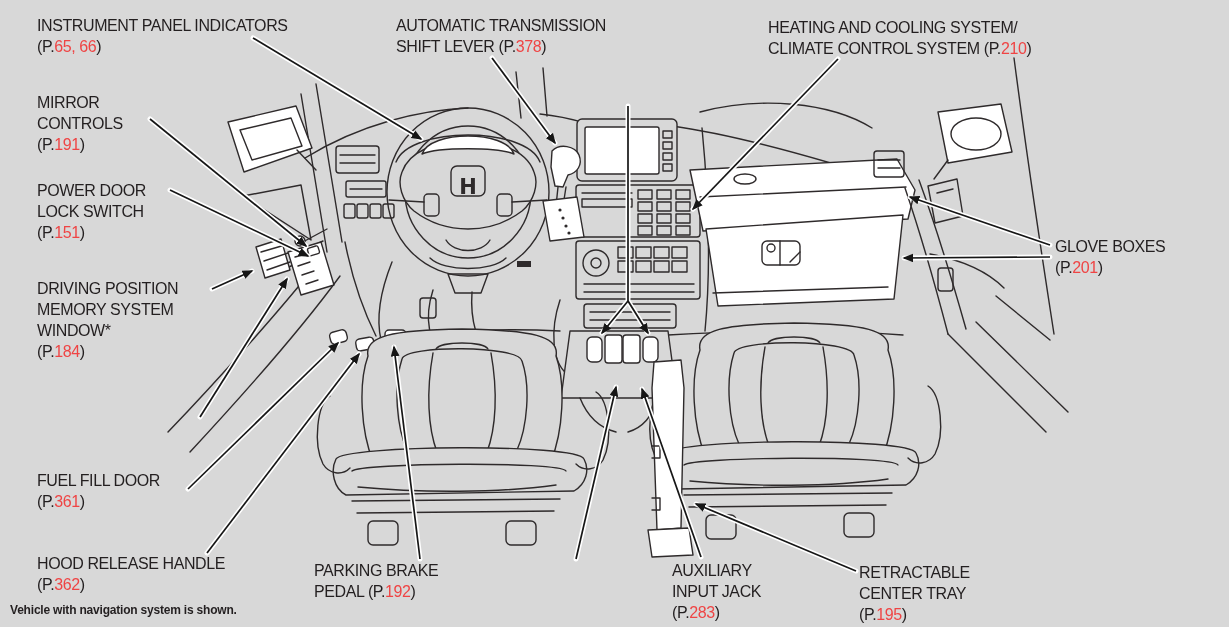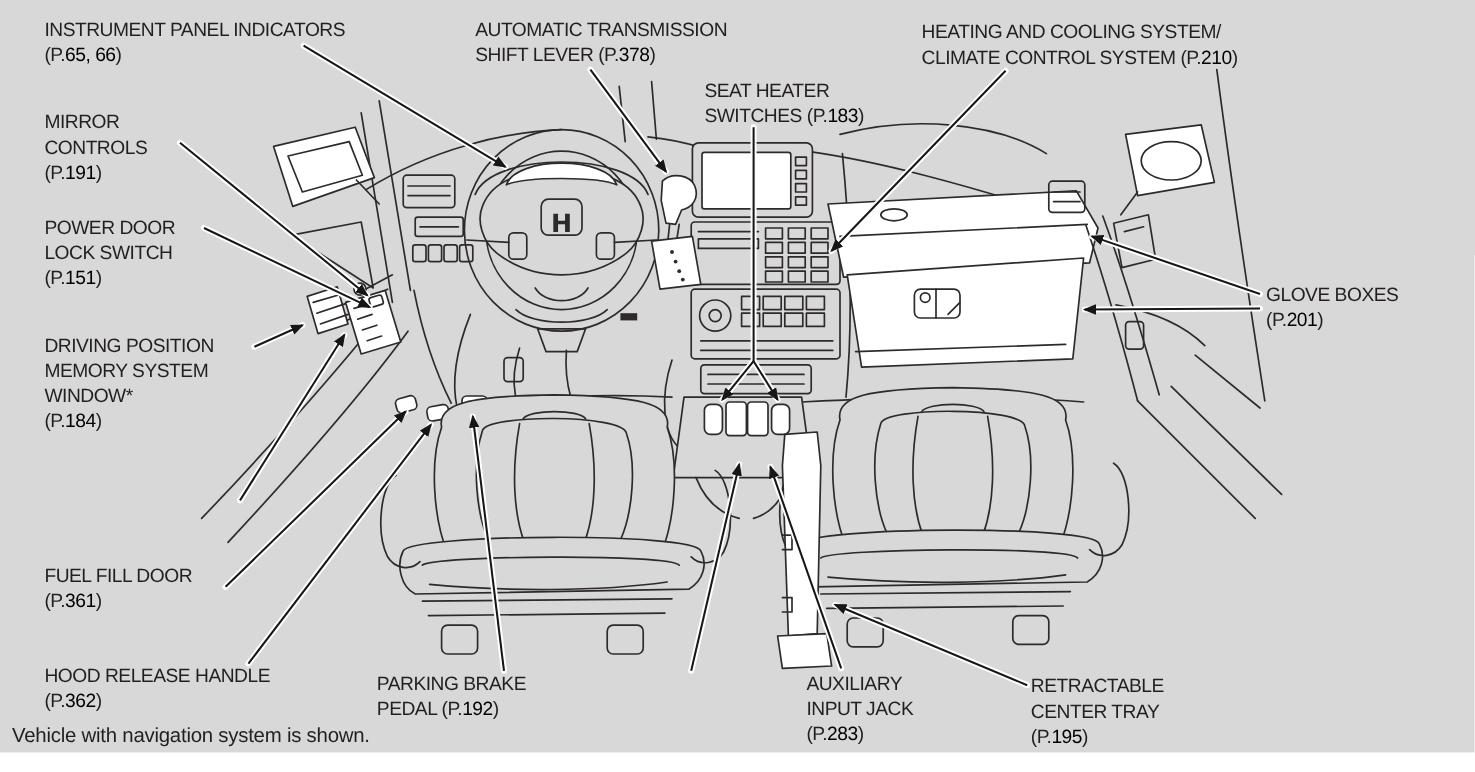--- a/index.html
+++ b/index.html
@@ -3,22 +3,22 @@
 <meta charset="utf-8">
 <style>
   html,body{margin:0;padding:0;background:#ffffff;}
   .page{position:relative;width:1229px;height:643px;overflow:hidden;background:#ffffff;
         font-family:"Liberation Sans",sans-serif;}
   .panel{position:absolute;left:0;top:0;width:1229px;height:627px;background:#d8d8d8;}
   svg.art{position:absolute;left:0;top:0;}
   .label{position:absolute;font-weight:normal;font-size:16px;line-height:21px;
          letter-spacing:-0.4px;color:#231f20;white-space:nowrap;z-index:5;}
   .label .ink{color:#231f20;}
-  .label .ref{color:#000000;}
-  .footnote{position:absolute;left:10px;top:603px;font-weight:normal;font-size:17px;
+  .label .ref{color:#ef4444;}
+  .footnote{position:absolute;left:10px;top:603px;font-weight:bold;font-size:12px;
             color:#231f20;letter-spacing:-0.2px;z-index:5;}
   
   .lb-instrument{left:37px;top:15px}
   .lb-shift{left:396px;top:15px}
   .lb-heat{left:768px;top:17px}
   .lb-seatheat{left:587px;top:66px}
   .lb-mirror{left:37px;top:92px}
   .lb-lock{left:37px;top:180px}
   .lb-memory{left:37px;top:278px}
   .lb-window{left:37px;top:402px}
@@ -293,24 +293,20 @@
     <div><span class="ink">(P.</span><span class="ref">65, 66</span><span class="ink">)</span></div>
   </div>
   <div class="label lb-shift">
     <div><span class="ink">AUTOMATIC TRANSMISSION</span></div>
     <div><span class="ink">SHIFT LEVER (P.</span><span class="ref">378</span><span class="ink">)</span></div>
   </div>
   <div class="label lb-heat">
     <div><span class="ink">HEATING AND COOLING SYSTEM/</span></div>
     <div><span class="ink">CLIMATE CONTROL SYSTEM (P.</span><span class="ref">210</span><span class="ink">)</span></div>
   </div>
-  <div class="label lb-seatheat">
-    <div><span class="ink">SEAT HEATER</span></div>
-    <div><span class="ink">SWITCHES (P.</span><span class="ref">183</span><span class="ink">)</span></div>
-  </div>
   <div class="label lb-mirror">
     <div><span class="ink">MIRROR</span></div>
     <div><span class="ink">CONTROLS</span></div>
     <div><span class="ink">(P.</span><span class="ref">191</span><span class="ink">)</span></div>
   </div>
   <div class="label lb-lock">
     <div><span class="ink">POWER DOOR</span></div>
     <div><span class="ink">LOCK SWITCH</span></div>
     <div><span class="ink">(P.</span><span class="ref">151</span><span class="ink">)</span></div>
   </div>

